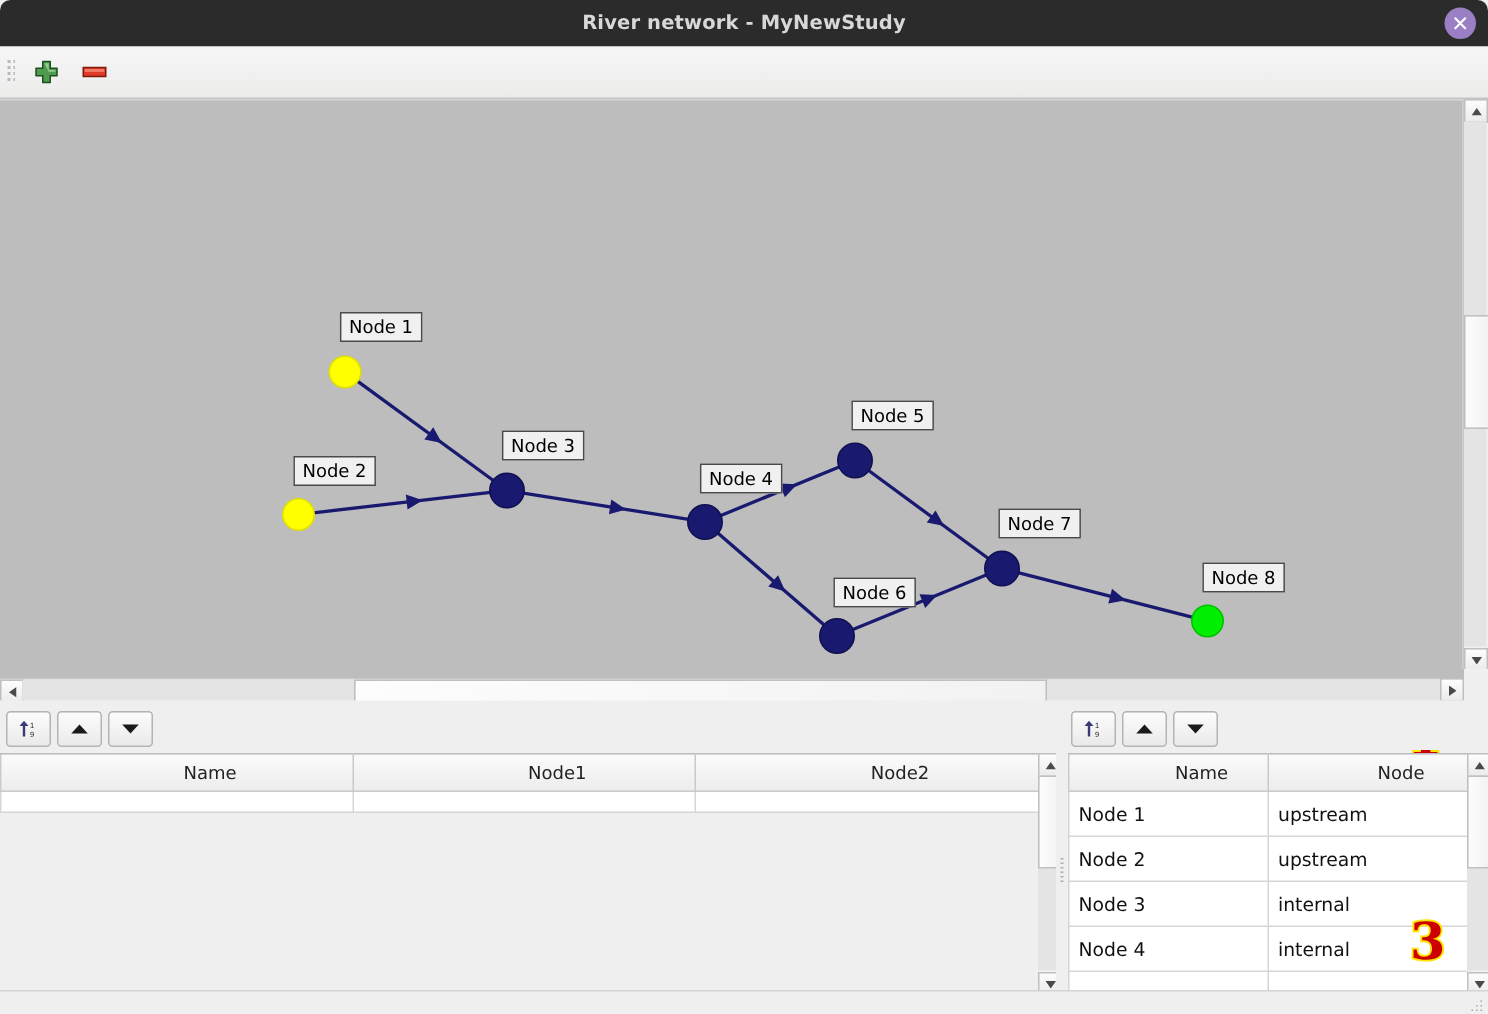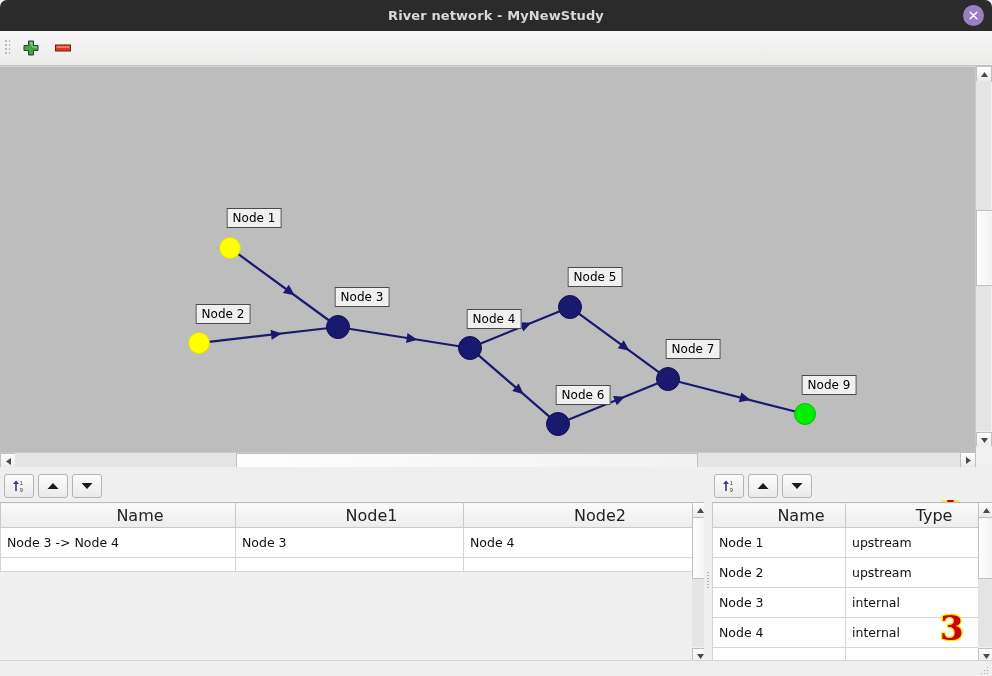--- a/index.html
+++ b/index.html
@@ -147,21 +147,21 @@
 
   table.grid{
     position:absolute;left:0;top:32px;
     border-collapse:collapse;table-layout:fixed;
     background:#fff;font-size:12.5px;
   }
   table.grid th{
     background:linear-gradient(to bottom,#fbfbfb 0%,#ececec 100%);
     border:1px solid #c9c9c9;border-top:1px solid #bbb;
     font-weight:normal;height:22px;text-align:center;color:#222;
-    font-size:16px;
+    font-size:12px;
     padding-left:45px;
   }
   table.grid td{
     border:1px solid #d6d6d6;height:29px;padding:0 6px;
     color:#111;background:#fff;white-space:nowrap;overflow:hidden;
   }
   table.grid tr.empty td{height:13px;}
   .grid-vscroll{
     position:absolute;width:15px;background:#f0f0f0;
   }
@@ -252,21 +252,21 @@
         <div class="nlabel" style="left: 362px; top: 230px;">Node 3</div>
         <div class="node blue" style="left: 470px; top: 281px; width: 22px; height: 22px;"></div>
         <div class="nlabel" style="left: 494px; top: 252px;">Node 4</div>
         <div class="node blue" style="left: 570px; top: 240px; width: 22px; height: 22px;"></div>
         <div class="nlabel" style="left: 595px; top: 210px;">Node 5</div>
         <div class="node blue" style="left: 558px; top: 357px; width: 22px; height: 22px;"></div>
         <div class="nlabel" style="left: 583px; top: 328px; text-align: center;">Node 6</div>
         <div class="node blue" style="left: 668px; top: 312px; width: 22px; height: 22px;"></div>
         <div class="nlabel" style="left: 693px; top: 282px;">Node 7</div>
         <div class="node green" style="left: 805px; top: 347px; width: 20px; height: 20px;"></div>
-        <div class="nlabel" style="left: 829px; top: 318px;">Node 9</div>
+        <div class="nlabel" style="left: 829px; top: 318px;">Node 8</div>
       </div>
     <div class="marker" style="left:938px;top:405px;">
       <span>1</span>
     </div>
   </div>
 
   <div class="vscroll">
     <div class="sb-btn" style="left:0;top:0;width:14px;height:14px;">
       <svg width="7" height="5" viewBox="0 0 7 5">
           <path d="M3.5 0 L7 5 L0 5 Z" fill="#4a4a4a"></path>
@@ -337,25 +337,20 @@
           <col style="width:229px">
         </colgroup>
       <thead>
           <tr>
             <th>Name</th>
             <th>Node1</th>
             <th>Node2</th>
           </tr>
         </thead>
       <tbody>
-          <tr>
-            <td>Node 3 -&gt; Node 4</td>
-            <td>Node 3</td>
-            <td>Node 4</td>
-          </tr>
           <tr class="empty">
             <td></td>
             <td></td>
             <td></td>
           </tr>
         </tbody>
     </table>
 
     <div class="grid-vscroll" style="left:692px;top:32px;height:160px;">
       <div class="sb-btn" style="left:0;top:0;width:14px;height:14px;">
@@ -408,21 +403,21 @@
     </div>
 
     <table class="grid" id="grid-right" style="width:266px;">
       <colgroup>
           <col style="width:133px">
           <col style="width:133px">
         </colgroup>
       <thead>
           <tr>
             <th>Name</th>
-            <th>Type</th>
+            <th>Node</th>
           </tr>
         </thead>
       <tbody>
           <tr>
             <td>Node 1</td>
             <td>upstream</td>
           </tr>
           <tr>
             <td>Node 2</td>
             <td>upstream</td>

